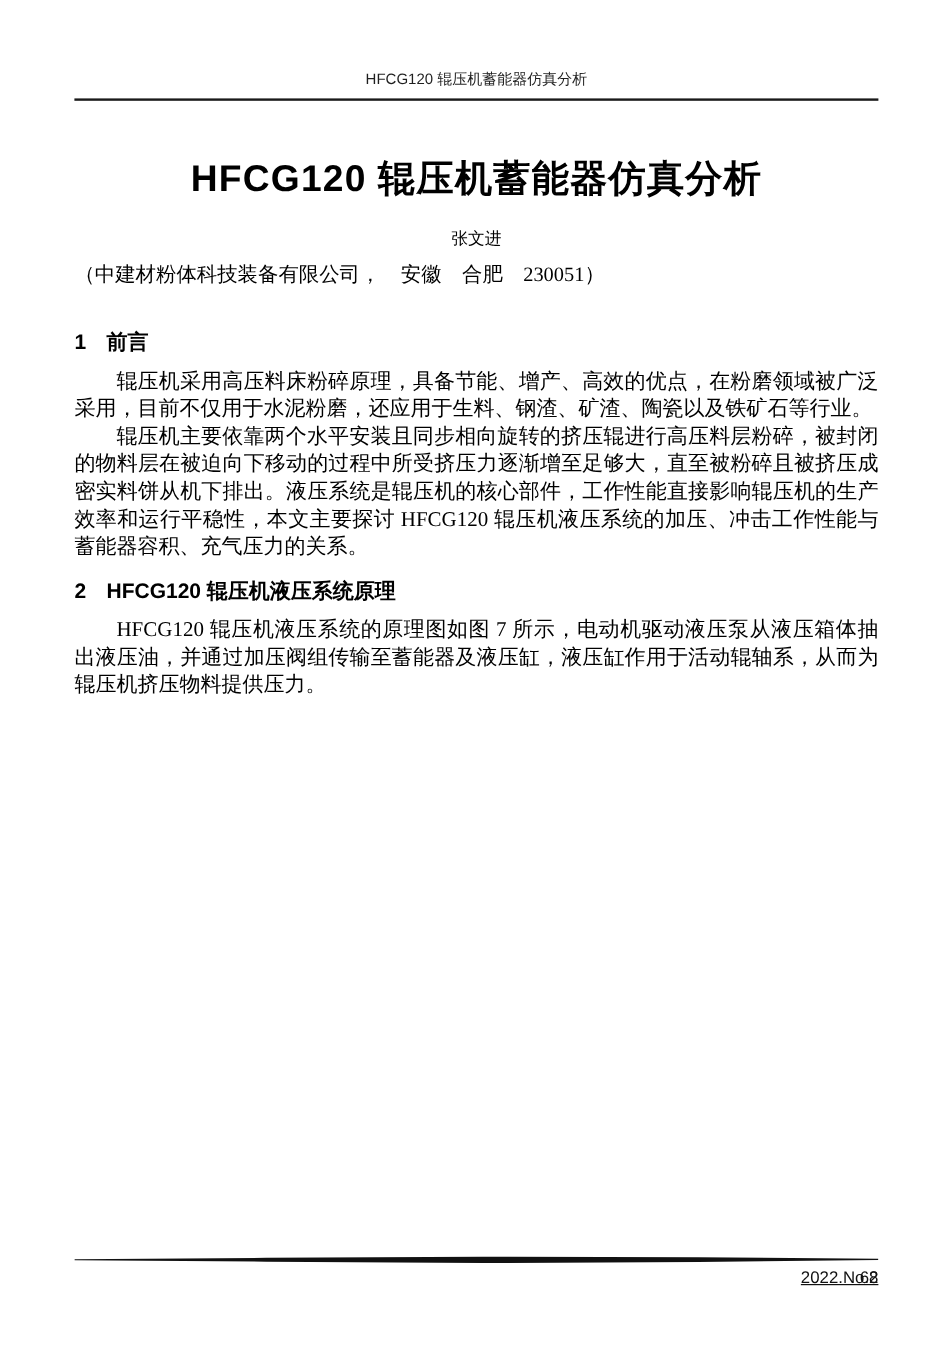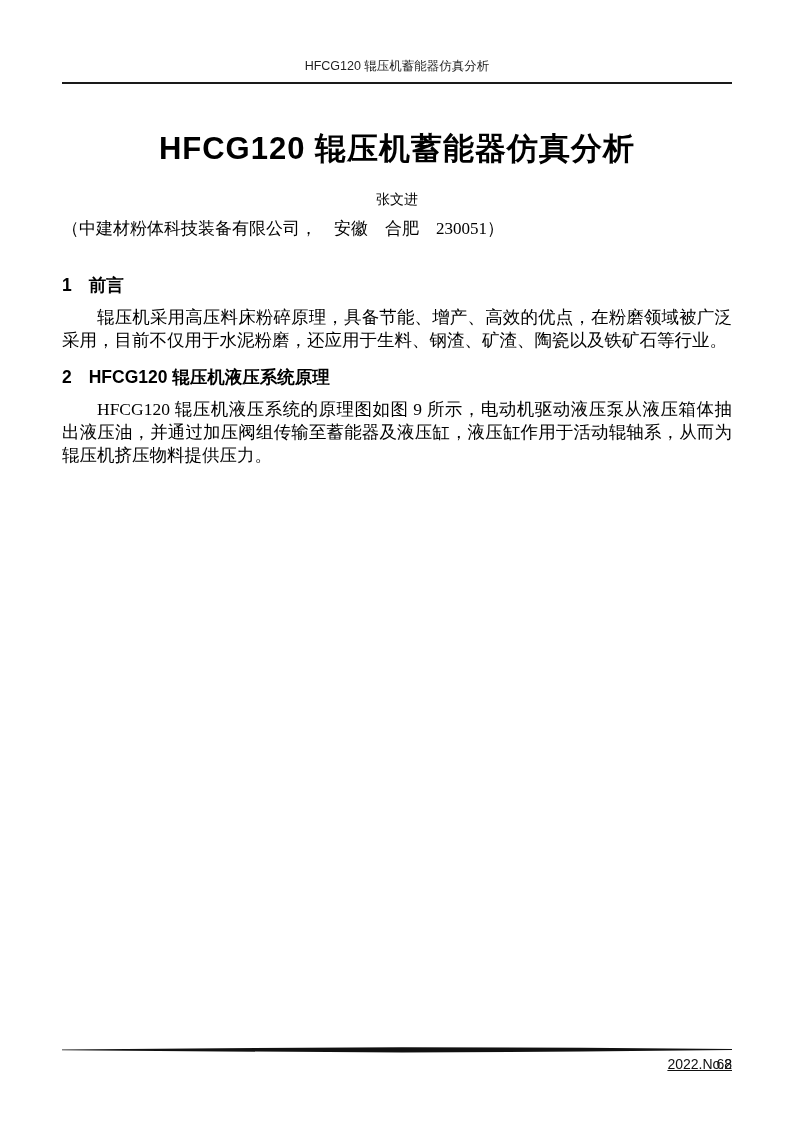--- a/index.html
+++ b/index.html
@@ -116,27 +116,28 @@
 
   <div class="affiliation">（中建材粉体科技装备有限公司，　安徽　合肥　230051）</div>
 
   <h2 class="section-heading heading-1">
     <span class="sec-num">1</span>
     <span>前言</span>
   </h2>
 
   <p class="body-par">辊压机采用高压料床粉碎原理，具备节能、增产、高效的优点，在粉磨领域被广泛采用，目前不仅用于水泥粉磨，还应用于生料、钢渣、矿渣、陶瓷以及铁矿石等行业。</p>
 
+  <p class="body-par">辊压机主要依靠两个水平安装且同步相向旋转的挤压辊进行高压料层粉碎，被封闭的物料层在被迫向下移动的过程中所受挤压力逐渐增至足够大，直至被粉碎且被挤压成密实料饼从机下排出。液压系统是辊压机的核心部件，工作性能直接影响辊压机的生产效率和运行平稳性，本文主要探讨 HFCG120 辊压机液压系统的加压、冲击工作性能与蓄能器容积、充气压力的关系。</p>
 
   <h2 class="section-heading heading-2">
     <span class="sec-num">2</span>
     <span>HFCG120 辊压机液压系统原理</span>
   </h2>
 
-  <p class="body-par">HFCG120 辊压机液压系统的原理图如图 9 所示，电动机驱动液压泵从液压箱体抽出液压油，并通过加压阀组传输至蓄能器及液压缸，液压缸作用于活动辊轴系，从而为辊压机挤压物料提供压力。</p>
+  <p class="body-par">HFCG120 辊压机液压系统的原理图如图 7 所示，电动机驱动液压泵从液压箱体抽出液压油，并通过加压阀组传输至蓄能器及液压缸，液压缸作用于活动辊轴系，从而为辊压机挤压物料提供压力。</p>
 
   <div class="footer">
     <svg class="footer-rule-svg" viewBox="0 0 670 8" preserveAspectRatio="none" aria-hidden="true">
       <polygon points="0,3.4 160,2.2 340,1.2 520,1.8 670,2.9 670,3.9 520,5.6 340,6.6 160,5.4 0,4.2" fill="#111111"></polygon>
     </svg>
     <div class="footer-row">
       <span>68</span>
       <span class="issue">2022.No.2</span>
     </div>
   </div>

